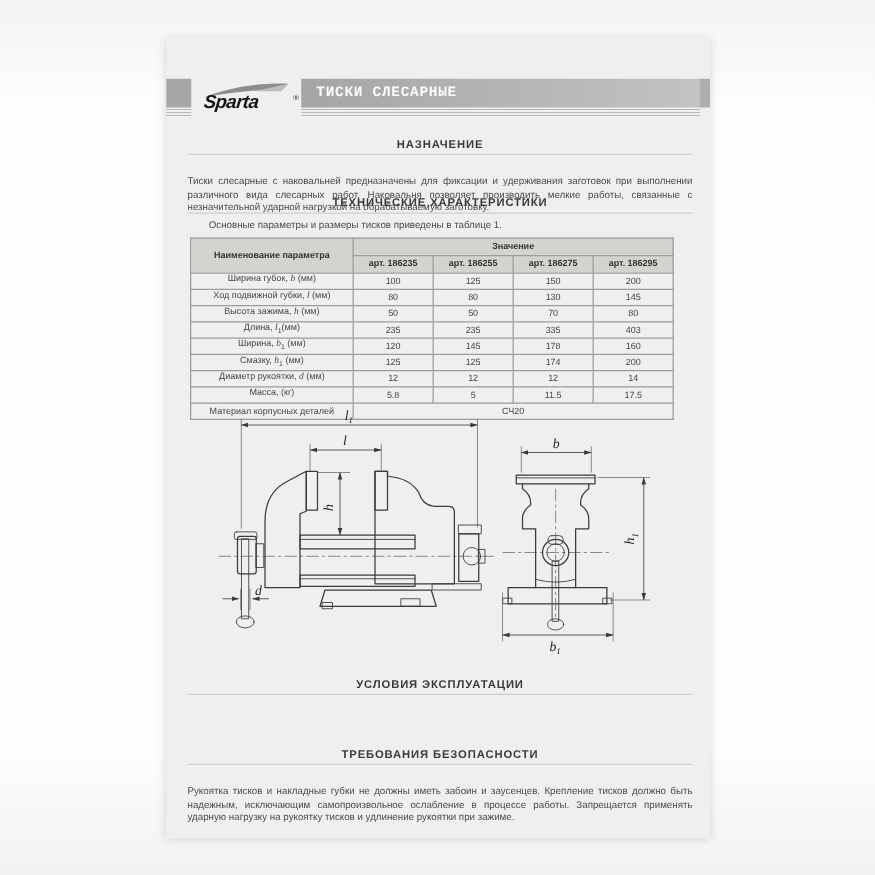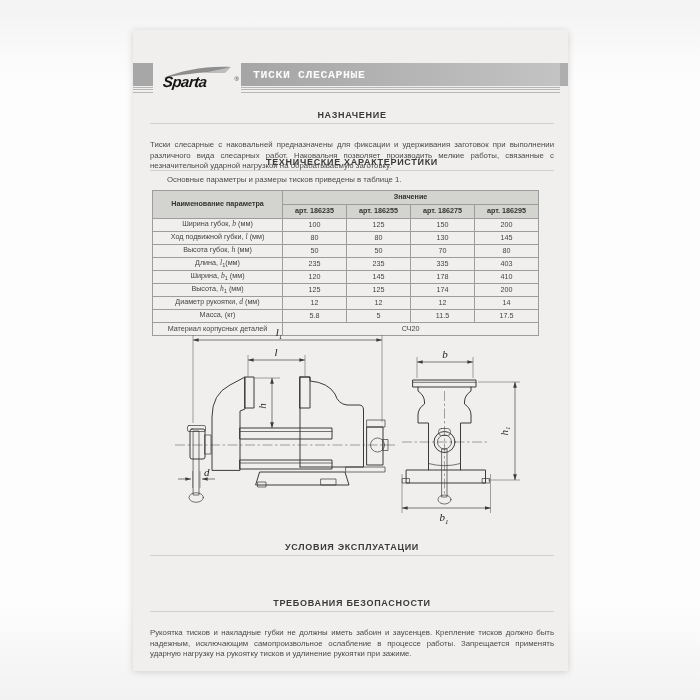--- a/index.html
+++ b/index.html
@@ -109,42 +109,42 @@
           <td>200</td>
         </tr>
         <tr>
           <td><span>Ход подвижной губки, </span><i class="sym">l</i><sub class="s"></sub><span> (мм)</span></td>
           <td>80</td>
           <td>80</td>
           <td>130</td>
           <td>145</td>
         </tr>
         <tr>
-          <td><span>Высота губок, </span><i class="sym">h</i><sub class="s"></sub><span> (мм)</span></td>
+          <td><span>Высота зажима, </span><i class="sym">h</i><sub class="s"></sub><span> (мм)</span></td>
           <td>50</td>
           <td>50</td>
           <td>70</td>
           <td>80</td>
         </tr>
         <tr>
           <td><span>Длина, </span><i class="sym">l</i><sub class="s">1</sub><span>(мм)</span></td>
           <td>235</td>
           <td>235</td>
           <td>335</td>
           <td>403</td>
         </tr>
         <tr>
           <td><span>Ширина, </span><i class="sym">b</i><sub class="s">1</sub><span> (мм)</span></td>
           <td>120</td>
           <td>145</td>
           <td>178</td>
-          <td>410</td>
-        </tr>
-        <tr>
-          <td><span>Высота, </span><i class="sym">h</i><sub class="s">1</sub><span> (мм)</span></td>
+          <td>160</td>
+        </tr>
+        <tr>
+          <td><span>Смазку, </span><i class="sym">h</i><sub class="s">1</sub><span> (мм)</span></td>
           <td>125</td>
           <td>125</td>
           <td>174</td>
           <td>200</td>
         </tr>
         <tr>
           <td><span>Диаметр рукоятки, </span><i class="sym">d</i><sub class="s"></sub><span> (мм)</span></td>
           <td>12</td>
           <td>12</td>
           <td>12</td>

